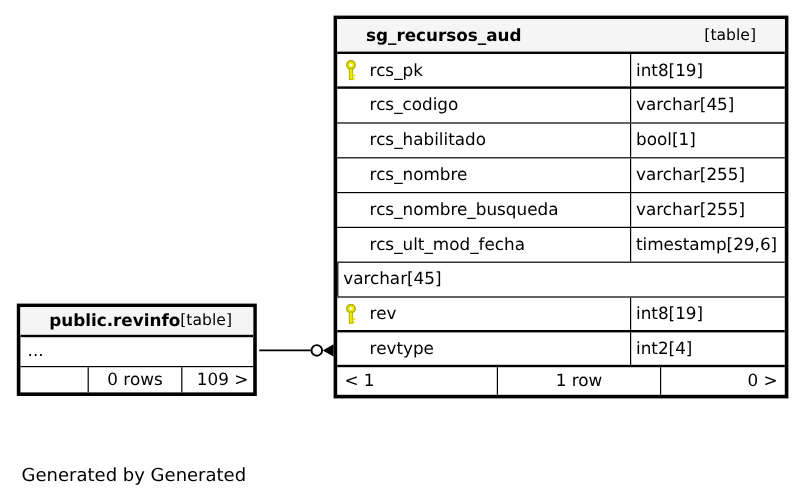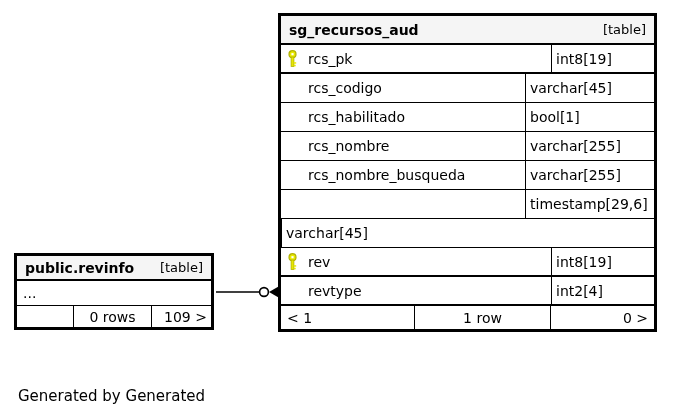--- a/index.html
+++ b/index.html
@@ -4,29 +4,29 @@
 <style>
   html,body { margin:0; padding:0; background:#ffffff; }
   body { font-family:"DejaVu Sans","Liberation Sans",sans-serif; font-size:14px; color:#000; }
   .canvas { position:relative; width:676px; height:417px; background:#ffffff; overflow:hidden; }
 
   .dbtable { position:absolute; border:3px solid #000; background:#fff; box-sizing:border-box; }
   #main-table  { left:278px; top:13px;  width:379px; }
   #rev-table   { left:14px;  top:253px; width:200px; }
 
   .thead { display:flex; justify-content:space-between; align-items:center;
-           box-sizing:border-box; border-bottom:2px solid #000; padding:0 8px;
+           box-sizing:border-box; border-bottom:2px solid #000; padding:0 24px;
            background:#f5f5f5; }
   #main-table .thead { height:29px; }
   #rev-table  .thead { height:25px; }
   .tname { font-weight:bold; white-space:nowrap; }
   .ttag  { font-size:13px; white-space:nowrap; }
 
   .crow { display:flex; box-sizing:border-box; height:29px; border-bottom:1px solid #000; }
-  .crow.thick { border-bottom-width:2px;gap:26px; }
+  .crow.thick { border-bottom-width:2px; }
   .cname { flex:0 0 244px; display:flex; align-items:center; padding-left:6px; box-sizing:border-box; overflow:hidden; }
   .keyslot { width:21px; flex:0 0 21px; display:flex; align-items:center; }
   .crow.nokey .keyslot svg { visibility:hidden; }
   .ctype { flex:1; border-left:1px solid #000; display:flex; align-items:center; padding-left:4px; box-sizing:border-box; overflow:hidden; }
 
   .tfoot { display:flex; box-sizing:border-box;gap:12px; }
   #main-table .tfoot { height:23px; }
   #rev-table  .tfoot { height:21px; }
   .fcell { display:flex; align-items:center; box-sizing:border-box; white-space:nowrap; }
   #main-table .fcell.c1 { flex:0 0 121px; padding-left:6px; }
@@ -129,20 +129,21 @@
         <span>rcs_nombre_busqueda</span>
       </div>
       <div class="ctype">varchar[255]</div>
     </div>
 
     <div class="crow nokey">
       <div class="cell cname">
         <span class="keyslot">
             <svg width="11" height="17" viewBox="0 0 11 17"></svg>
           </span>
+        <span>rcs_ult_mod_fecha</span>
       </div>
       <div class="ctype">timestamp[29,6]</div>
     </div>
 
     <div class="crow nokey">
       <div class="ctype">varchar[45]</div>
     </div>
 
 
     <div class="crow thick">

